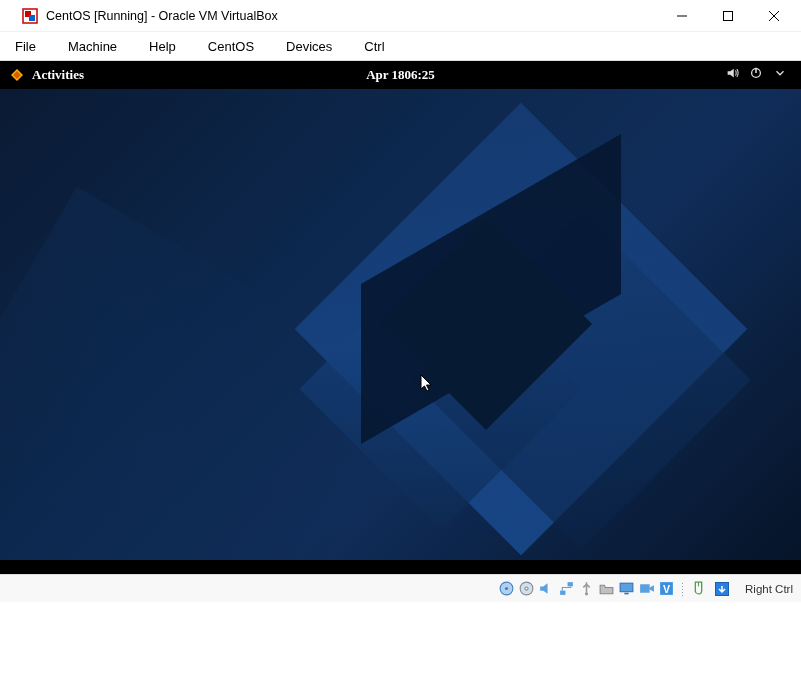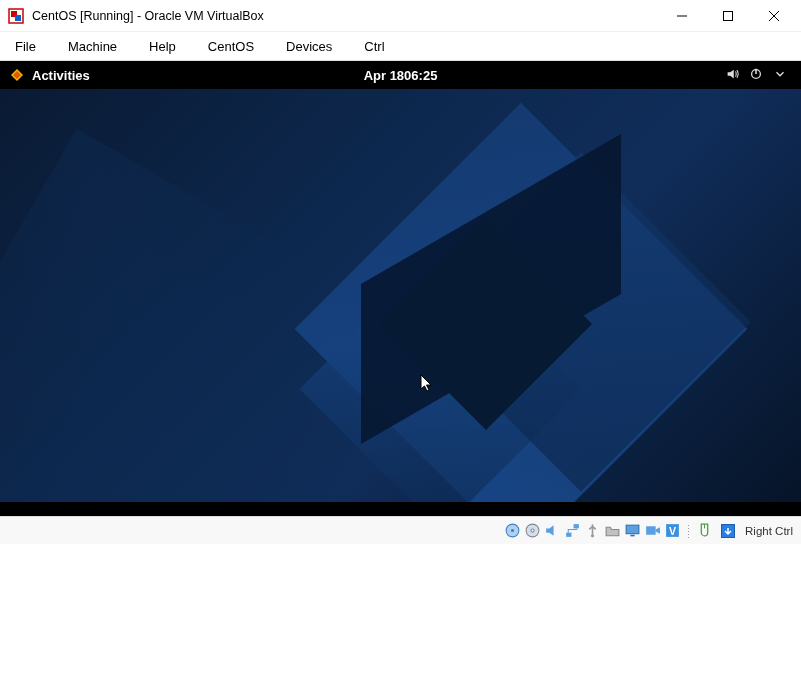--- a/index.html
+++ b/index.html
@@ -1,31 +1,31 @@
 <!DOCTYPE html>
 <html><head>
   <meta charset="utf-8">
   <style>
     * { margin: 0; padding: 0; box-sizing: border-box; }
     body { font-family: "Segoe UI", Arial, sans-serif; width: 801px; height: 690px; overflow: hidden; background: #fff; position: relative; }
 
     
-    .titlebar { height: 32px; display: flex; align-items: center; padding: 0 4px 0 8px; background: #fff; border-bottom: 1px solid #f0f0f0; }
+    .titlebar { height: 32px; display: flex; align-items: center; padding: 0 4px 0 22px; background: #fff; border-bottom: 1px solid #f0f0f0; }
     .titlebar .app-icon { width: 16px; height: 16px; margin-right: 8px; }
     .titlebar .title { font-size: 12.5px; color: #000; flex: 1; }
     .titlebar .win-controls { display: flex; }
     .titlebar .win-btn { width: 46px; height: 30px; display: flex; align-items: center; justify-content: center; cursor: pointer; }
     .titlebar .win-btn svg { width: 10px; height: 10px; }
 
     
     .menubar { height: 28px; display: flex; align-items: center; padding: 0 6px; gap: 14px; }
     .menubar .menu-item { font-size: 13px; color: #000; padding: 4px 9px; cursor: pointer; }
 
     
-    .guest { position: relative; height: 457px; background: #1d4ed8; overflow: hidden; border-top: 1px solid #ddd; border-bottom: 1px solid #ddd; }
+    .guest { position: relative; height: 515px; background: #1d4ed8; overflow: hidden; border-top: 1px solid #ddd; border-bottom: 1px solid #ddd; font-family: Liberation Serif, serif; }
 
     
     .gnome-top { height: 28px; background: #000; display: flex; align-items: center; color: #fff; font-size: 13px; font-weight: 600; position: relative; z-index: 5; }
     .gnome-left { display: flex; align-items: center; gap: 8px; padding-left: 10px; }
     .activities-icon { width: 14px; height: 14px; display: flex; align-items: center; justify-content: center; }
     .gnome-center { position: absolute; left: 50%; transform: translateX(-50%); display: flex; }
     .gnome-right { margin-left: auto; display: flex; align-items: center; gap: 10px; padding-right: 14px; }
     .gnome-icon svg { width: 14px; height: 14px; fill: #ddd; }
     .gnome-actwrap { display:flex; align-items:center; gap:8px; cursor:pointer; }
 
@@ -43,21 +43,21 @@
     .cursor { position: absolute; top: 285px; left: 420px; z-index: 4; }
 
     
     .guest-footer { position: absolute; bottom: 0; left: 0; right: 0; height: 14px; background: #000; }
 
     
     .statusbar { height: 27px; display: flex; align-items: center; justify-content: flex-end; padding: 0 4px; gap: 4px; background: #f8f8f8; }
     .status-icons { display: flex; gap: 3px; align-items: center; }
     .status-icon { width: 17px; height: 17px; display: flex; align-items: center; justify-content: center; cursor: pointer; }
     .status-sep { width: 3px; height: 14px; background-image: radial-gradient(circle, #999 1px, transparent 1px); background-size: 3px 3px; margin: 0 2px; }
-    .host-key { font-size: 11.5px; color: #333; padding: 0 4px; display: flex; align-items: center; gap: 10px; }
+    .host-key { font-size: 11.5px; color: #333; padding: 0 4px; display: flex; align-items: center; gap: 16px; }
     .host-arrow { width: 14px; height: 14px; background: #2a7de1; border: 1px solid #1a5db1; display: flex; align-items: center; justify-content: center; }
   </style>
 </head>
 <body>
 
 <div class="titlebar">
   <span class="app-icon">
     <svg viewBox="0 0 16 16">
         <rect x="1" y="1" width="14" height="14" fill="#fff" stroke="#c00" stroke-width="1.5"></rect>
         <rect x="3" y="3" width="6" height="6" fill="#c00"></rect>

